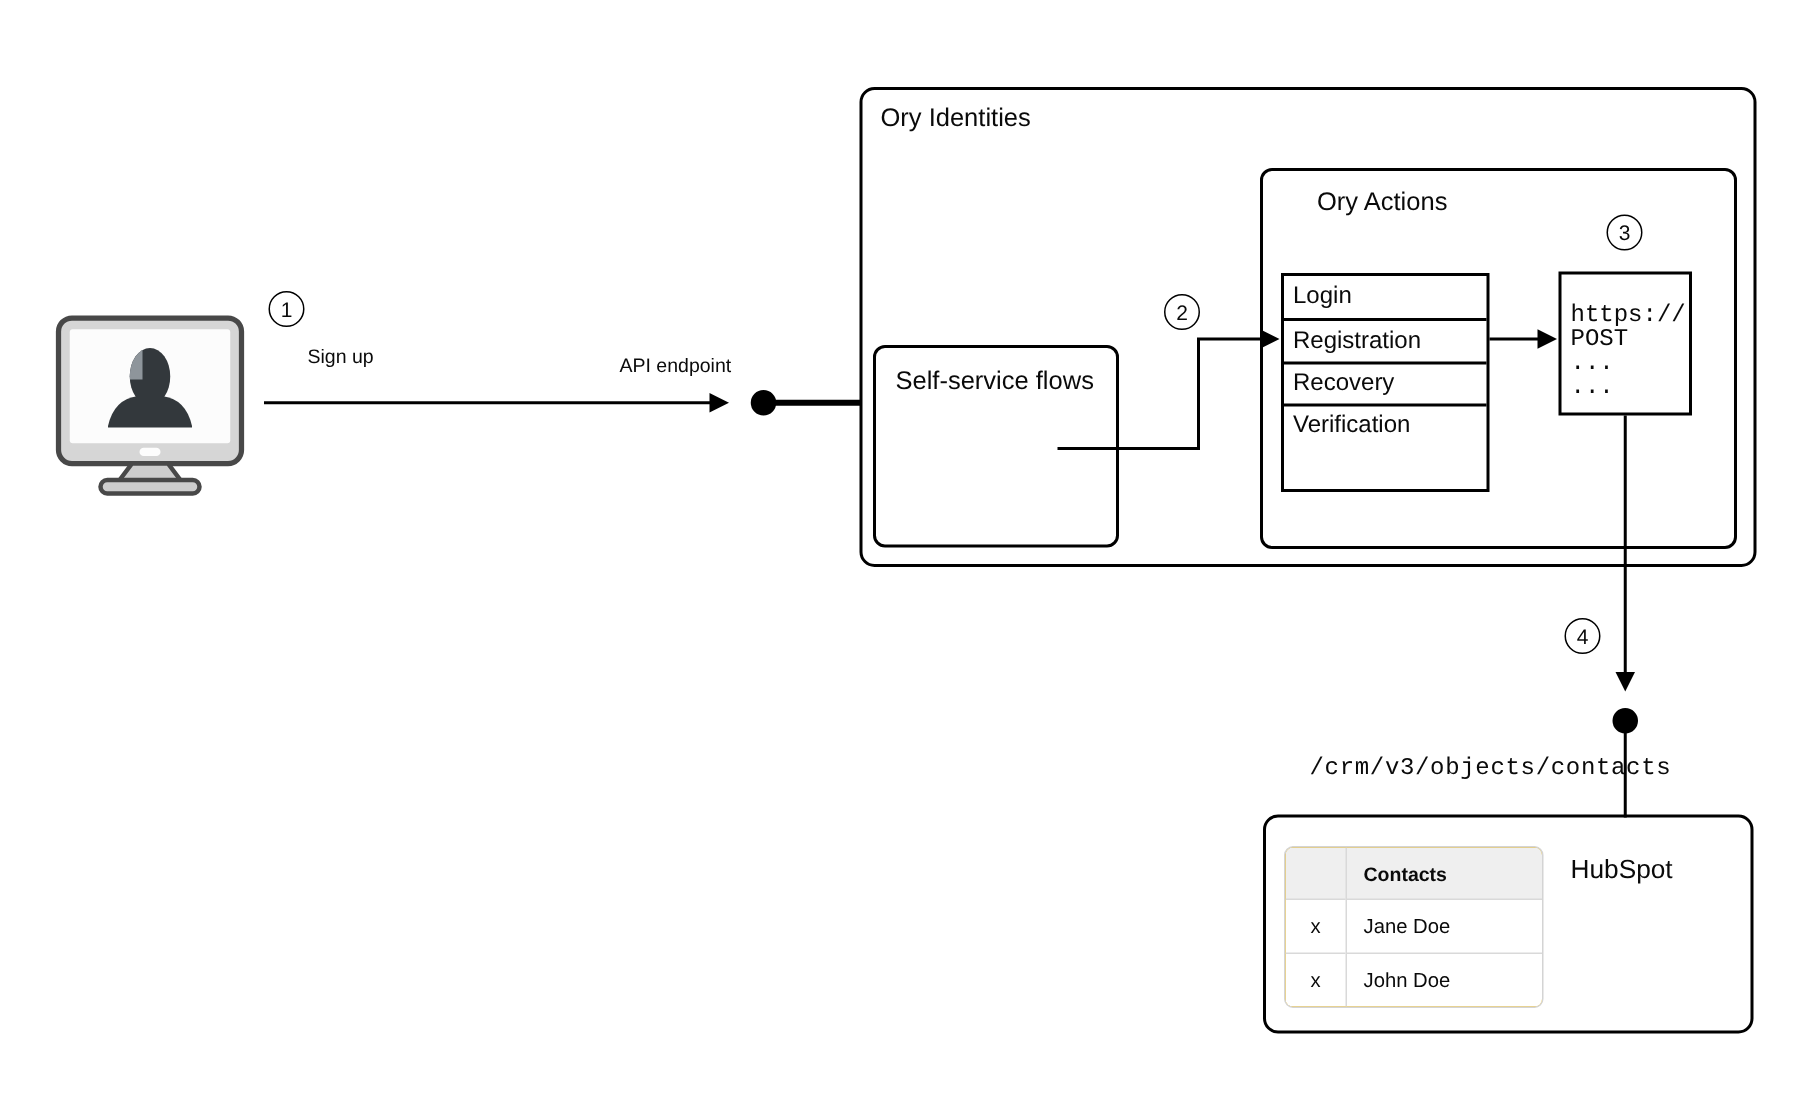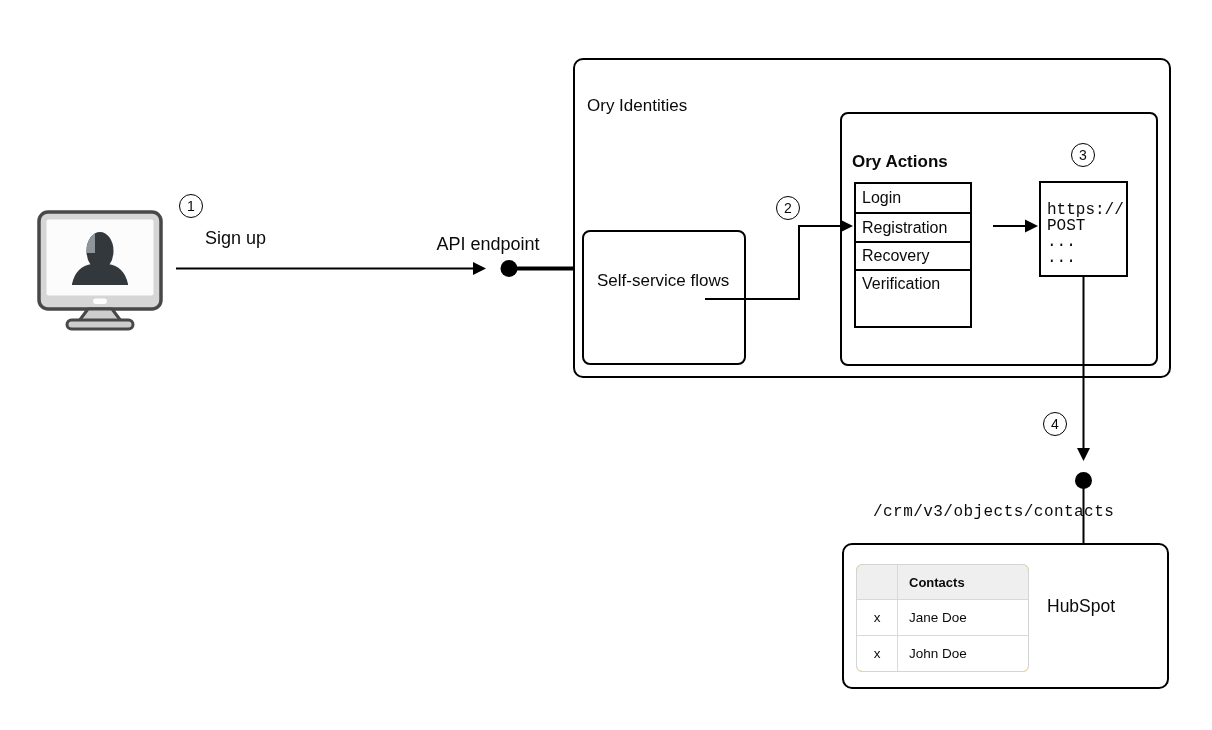--- a/index.html
+++ b/index.html
@@ -1,31 +1,31 @@
 <!DOCTYPE html>
 <html><head>
 <meta charset="utf-8">
 <style>
   html,body { margin:0; padding:0; background:#fff; }
   .canvas {
     position:relative; width:1212px; height:730px; background:#ffffff;
     font-family:"Liberation Sans", sans-serif; color:#0a0a0a; overflow:hidden;
   }
   .abs { position:absolute; }
-  .label { position:absolute; font-size:18px; line-height:20px; white-space:nowrap; }
+  .label { position:absolute; font-size:13px; line-height:20px; white-space:nowrap; }
   .box { position:absolute; border:2px solid #000; border-radius:10px; background:transparent; box-sizing:border-box; }
-  .box-title { font-size:17px; line-height:20px; white-space:nowrap;margin-top:27px; }
+  .box-title { font-size:17px; line-height:20px; white-space:nowrap; }
   .circle-badge {
     position:absolute; width:24px; height:24px; border:1.6px solid #000; border-radius:50%;
     background:#fff; display:flex; align-items:center; justify-content:center;
     font-size:14px; line-height:1; box-sizing:border-box; z-index:6;
   }
   
   .flow-table {
-    position:absolute; left:854px; top:182px; width:118px; height:146px;
+    position:absolute; left:854px; top:182px; width:139px; height:146px;
     border:2px solid #000; box-sizing:border-box; background:#fff;
     display:grid; grid-template-rows:repeat(5,1fr); z-index:3;
   }
   .flow-row {
     display:flex; align-items:center; padding-left:6px; font-size:16px;
     border-top:2px solid #000000; box-sizing:border-box; white-space:nowrap;
   }
   .flow-row:first-child { border-top:none; }
   
   .code-box {
@@ -81,32 +81,32 @@
     <path d="M52 103 h24 l9 12 h-42 z" class="mon-stroke" stroke-width="3" stroke-linejoin="round" fill="#cdcdcd"></path>
     <rect x="31" y="114" width="66" height="9" rx="4.5" class="mon-stroke" stroke-width="3" fill="#cdcdcd"></rect>
   </svg>
 
   <div class="circle-badge" style="left:179px; top:194px;">1</div>
   <div class="circle-badge" style="left:776px; top:196px;">2</div>
   <div class="circle-badge" style="left:1071px; top:143px;">3</div>
   <div class="circle-badge" style="left:1043px; top:412px;">4</div>
 
   <div class="label" style="left:205px; top:228px;">Sign up</div>
-  <div class="label" style="left:413px; top:234px; width:150px; text-align:center;">API endpoint</div>
+  <div class="label" style="left:413px; top:234px; width:150px; text-align:left;">API endpoint</div>
 
   <div class="box" style="left:573px; top:58px; width:598px; height:320px;">
     <div class="box-title" style="padding:9px 0 0 12px;">Ory Identities</div>
   </div>
 
   <div class="box" style="left:582px; top:230px; width:164px; height:135px; border-radius:8px;">
     <div class="box-title" style="padding:12px 0 0 13px;">Self-service flows</div>
   </div>
 
   <div class="box" style="left:840px; top:112px; width:318px; height:254px; border-radius:8px;">
-    <div class="box-title" style="padding:11px 0 0 10px;font-weight:bold;">Ory Actions</div>
+    <div class="box-title" style="padding:11px 0 0 36px;">Ory Actions</div>
   </div>
 
   <div class="flow-table">
     <div class="flow-row">Login</div>
     <div class="flow-row">Registration</div>
     <div class="flow-row">Recovery</div>
     <div class="flow-row">Verification</div>
   </div>
 
   <div class="code-box">

